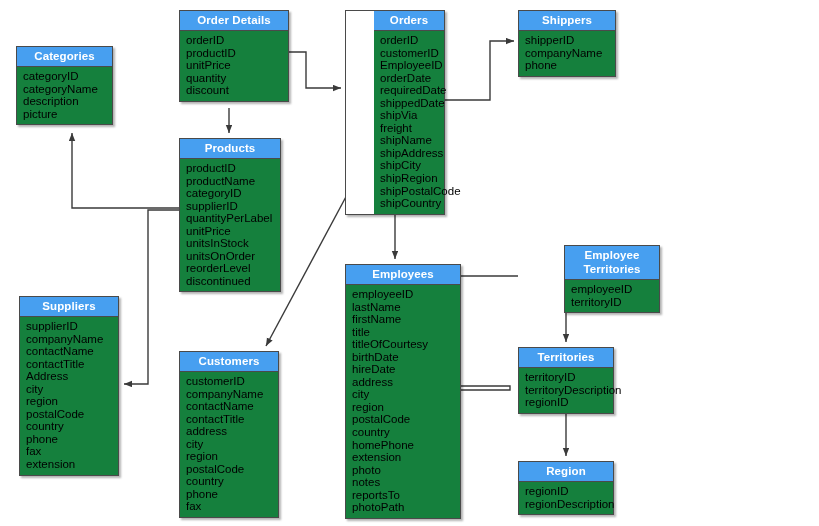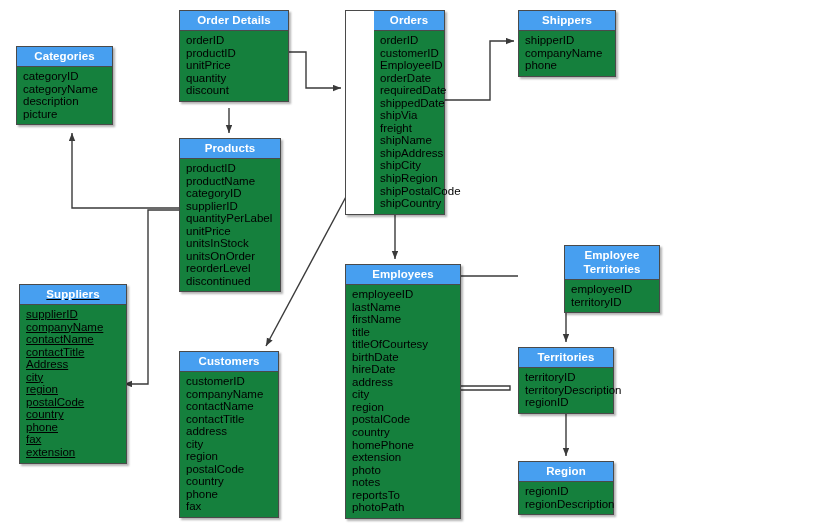--- a/index.html
+++ b/index.html
@@ -157,21 +157,21 @@
         <div class="field">categoryID</div>
         <div class="field">supplierID</div>
         <div class="field">quantityPerLabel</div>
         <div class="field">unitPrice</div>
         <div class="field">unitsInStock</div>
         <div class="field">unitsOnOrder</div>
         <div class="field">reorderLevel</div>
         <div class="field">discontinued</div>
       </div>
     </div>
-    <div class="entity" style="left: 19px; top: 284px; width: 108px; text-decoration: underline;">
+    <div class="entity" style="left: 19px; top: 296px; width: 100px;">
       <div class="entity-header">
         <span class="hdr-line">Suppliers</span>
       </div>
       <div class="entity-fields">
         <div class="field">supplierID</div>
         <div class="field">companyName</div>
         <div class="field">contactName</div>
         <div class="field">contactTitle</div>
         <div class="field">Address</div>
         <div class="field">city</div>

